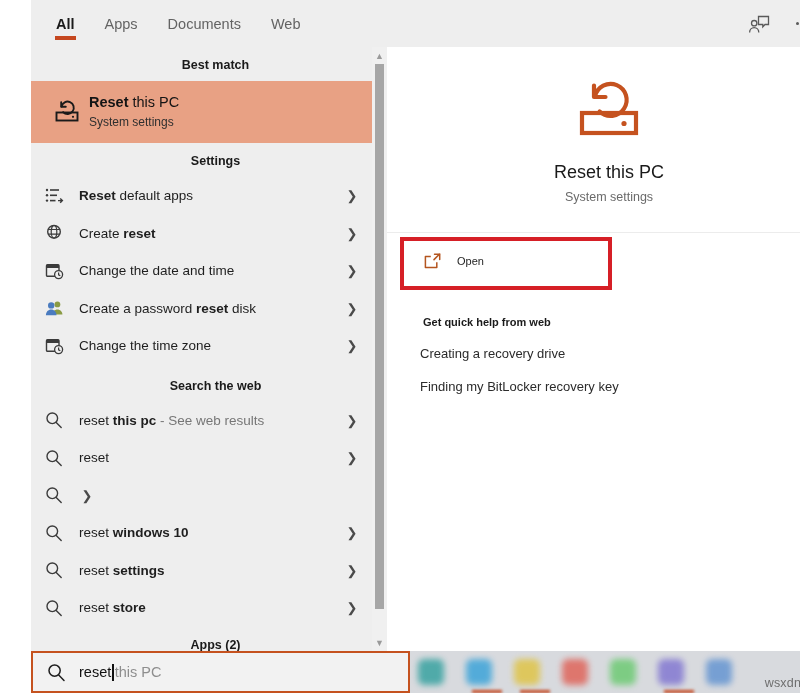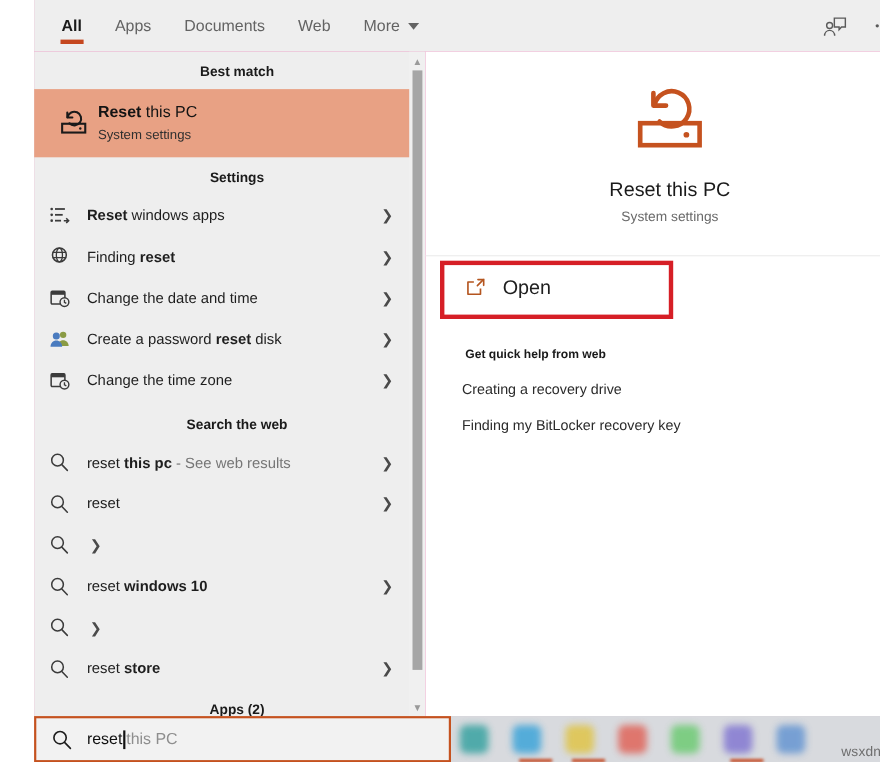--- a/index.html
+++ b/index.html
@@ -140,21 +140,21 @@
   .hero-sub { font-size: 12.5px; color: #6a6a6a; }
 
   .open-row {
     position: relative;
     height: 56px;
     display: flex; align-items: center;
     padding-left: 36px;
     cursor: default;
   }
   .open-icon { width: 34px; flex: 0 0 34px; display: flex; align-items: center; color: #b4551f; }
-  .open-label { font-size: 18px; color: #1f1f1f; }
+  .open-label { font-size: 11px; color: #1f1f1f; }
   .annotation-box {
     position: absolute;
     left: 13px; top: 4px;
     width: 212px; height: 53px;
     border: 4px solid #d61f26;
     pointer-events: none;
   }
 
   .help-head {
     font-size: 11px; font-weight: bold; color: #1a1a1a;
@@ -231,24 +231,20 @@
       </div>
       <div class="tab">
         <span>Apps</span>
       </div>
       <div class="tab">
         <span>Documents</span>
       </div>
       <div class="tab">
         <span>Web</span>
       </div>
-      <div class="tab">
-        <span>More</span>
-        <span class="caret"></span>
-      </div>
     </div>
     <div class="header-right">
       <div class="hdr-icon">
         <svg width="22" height="20" viewBox="0 0 22 20">
           <path d="M10.5 2.5h10v8h-3.5l-2.2 2.4v-2.4h-4.3z" fill="none" stroke="#5a5a5a" stroke-width="1.3"></path>
           <circle cx="6.2" cy="9.2" r="2.7" fill="none" stroke="#5a5a5a" stroke-width="1.3"></circle>
           <path d="M1.6 18.6c0-3 2.1-5 4.6-5s4.6 2 4.6 5" fill="none" stroke="#5a5a5a" stroke-width="1.3"></path>
         </svg>
       </div>
       <div class="dots">
@@ -287,33 +283,33 @@
         <svg width="19" height="17" viewBox="0 0 19 17">
           <circle cx="2" cy="3" r="1.2" fill="#3b3b3b"></circle>
             <rect x="5" y="2.2" width="9" height="1.6" fill="#3b3b3b"></rect>
           <circle cx="2" cy="8.3" r="1.2" fill="#3b3b3b"></circle>
             <rect x="5" y="7.5" width="7" height="1.6" fill="#3b3b3b"></rect>
           <circle cx="2" cy="13.6" r="1.2" fill="#3b3b3b"></circle>
             <rect x="5" y="12.8" width="5.5" height="1.6" fill="#3b3b3b"></rect>
           <path d="M13 13.6h4.2M15.2 11.4l2.2 2.2-2.2 2.2" fill="none" stroke="#3b3b3b" stroke-width="1.4"></path>
         </svg>
       </div>
-      <div class="row-label"><span></span><b>Reset</b><span> windows apps</span></div>
+      <div class="row-label"><span></span><b>Reset</b><span> default apps</span></div>
       <div class="chev">❯</div>
     </div>
 
     <div class="row">
       <div class="row-icon">
         <svg width="19" height="18" viewBox="0 0 19 18">
           <circle cx="9" cy="7.8" r="6.3" fill="none" stroke="#3b3b3b" stroke-width="1.4"></circle>
           <ellipse cx="9" cy="7.8" rx="2.8" ry="6.3" fill="none" stroke="#3b3b3b" stroke-width="1.2"></ellipse>
           <path d="M2.9 5.5h12.2M2.9 10.2h12.2" stroke="#3b3b3b" stroke-width="1.2"></path>
         </svg>
       </div>
-      <div class="row-label"><span>Finding </span><b>reset</b><span></span></div>
+      <div class="row-label"><span>Create </span><b>reset</b><span></span></div>
       <div class="chev">❯</div>
     </div>
 
     <div class="row">
       <div class="row-icon">
         <svg width="19" height="18" viewBox="0 0 19 18">
           <rect x="1.5" y="2.8" width="12.5" height="11.5" rx="1" fill="none" stroke="#3b3b3b" stroke-width="1.4"></rect>
           <rect x="1.5" y="2.8" width="12.5" height="3.2" fill="#3b3b3b"></rect>
           <circle cx="13.6" cy="12.6" r="4" fill="#eeeeee" stroke="#3b3b3b" stroke-width="1.3"></circle>
           <path d="M13.6 10.4v2.4l1.7 1" fill="none" stroke="#3b3b3b" stroke-width="1.2"></path>
@@ -394,20 +390,21 @@
       <div class="chev">❯</div>
     </div>
 
     <div class="row">
       <div class="row-icon">
         <svg width="18" height="18" viewBox="0 0 18 18">
             <circle cx="7.3" cy="7.3" r="5.3" fill="none" stroke="#3b3b3b" stroke-width="1.4"></circle>
             <path d="M11.2 11.4l5 5.2" stroke="#3b3b3b" stroke-width="1.4" stroke-linecap="round"></path>
           </svg>
       </div>
+      <div class="row-label"><span>reset </span><b>settings</b></div>
       <div class="chev">❯</div>
     </div>
 
     <div class="row">
       <div class="row-icon">
         <svg width="18" height="18" viewBox="0 0 18 18">
             <circle cx="7.3" cy="7.3" r="5.3" fill="none" stroke="#3b3b3b" stroke-width="1.4"></circle>
             <path d="M11.2 11.4l5 5.2" stroke="#3b3b3b" stroke-width="1.4" stroke-linecap="round"></path>
           </svg>
       </div>

